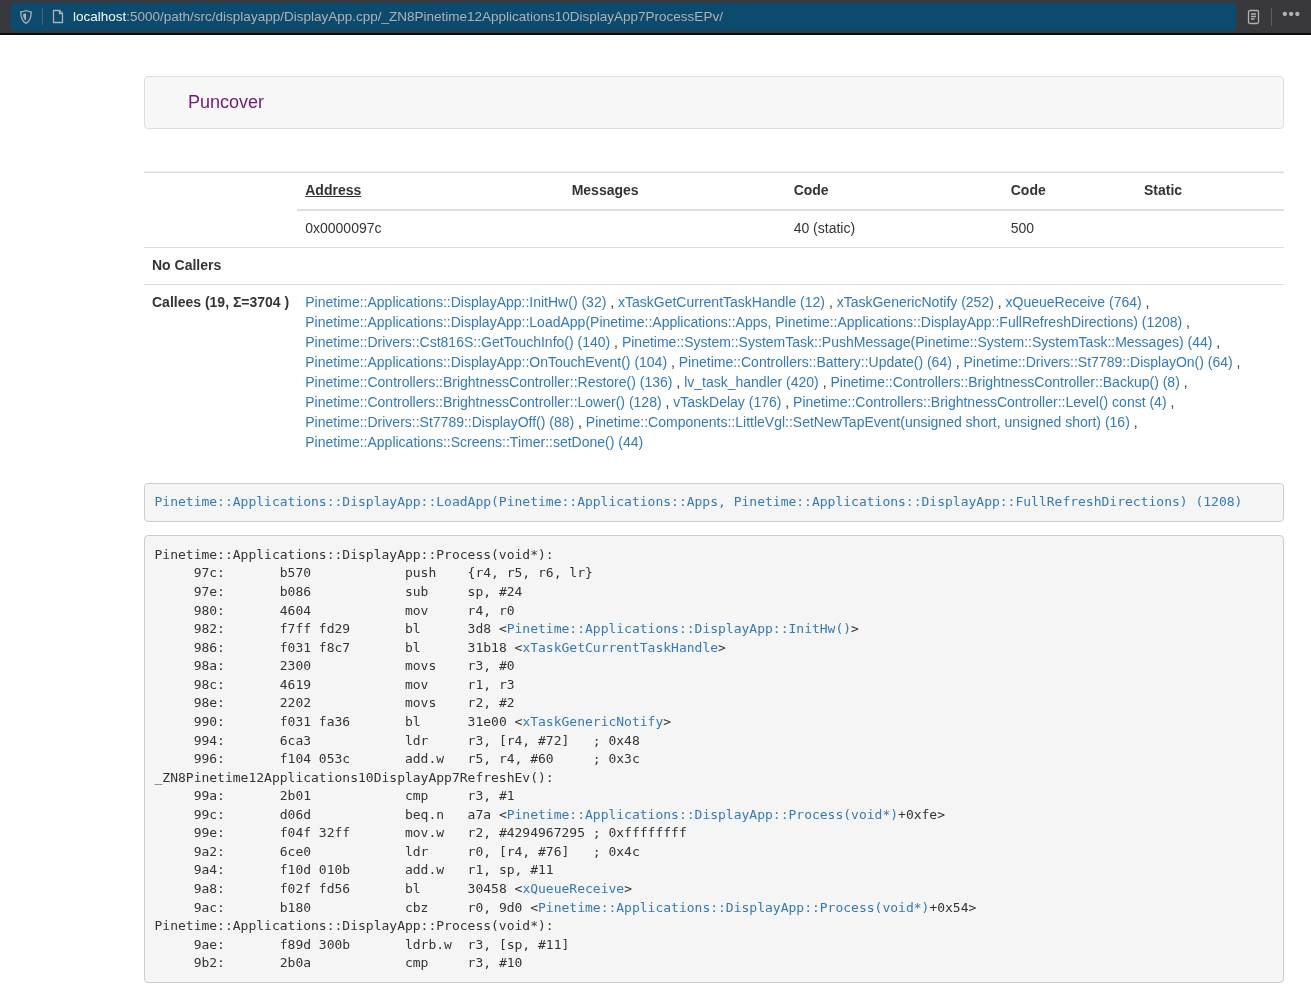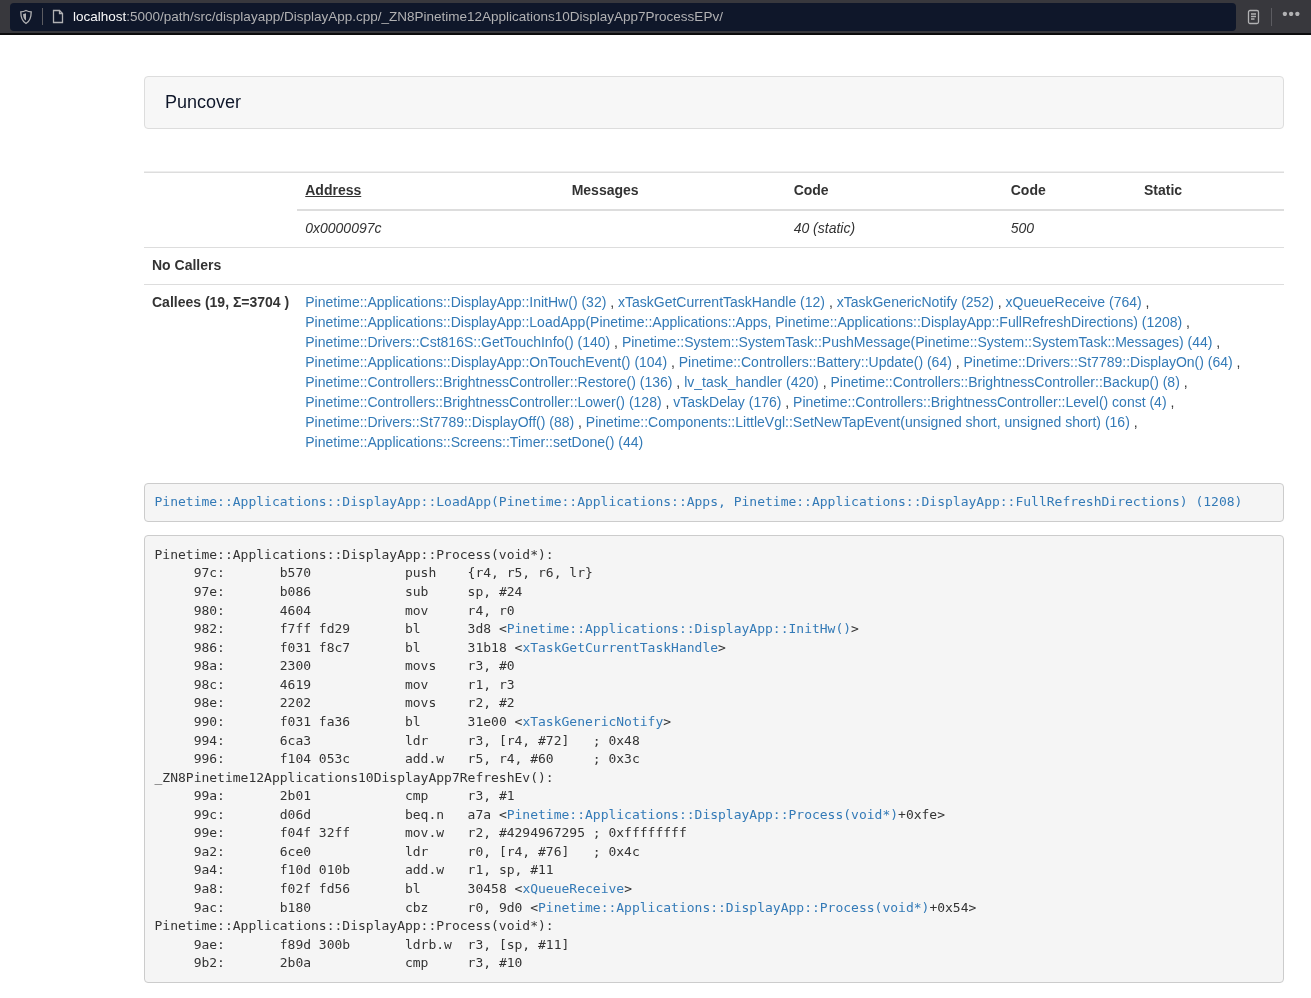--- a/index.html
+++ b/index.html
@@ -10,60 +10,60 @@
     font-family:"Liberation Sans", sans-serif; font-size:14px;
   }
   a { color:#337ab7; text-decoration:none; }
 
   
   .toolbar {
     height:35px; background:#38383d; border-bottom:2px solid #0c0c0d;
     display:flex; align-items:center; padding:0 10px;
   }
   .urlbar {
-    flex:1; height:28px; background:#0f172a; border-radius:4px;
+    flex:1; height:28px; background:#0c4a6e; border-radius:4px;
     display:flex; align-items:center; padding:0 8px; min-width:0;
   }
   .urlbar .vsep { width:1px; height:17px; background:#5c5c61; margin:0 8px; }
   .url-text {
     font-size:13.5px; color:#b1b1b3; white-space:nowrap; overflow:hidden;
     margin-left:8px;
   }
   .url-text .host { color:#f9f9fa; }
   .tb-icon { display:flex; align-items:center; justify-content:center; }
   .tb-right { display:flex; align-items:center; margin-left:10px; }
   .tb-right .vsep { width:1px; height:18px; background:#5c5c61; margin:0 10px; }
   .dots { color:#b1b1b3; font-size:15px; letter-spacing:1px; font-weight:bold; line-height:1; padding-bottom:6px;}
 
   
   .container { width:1140px; margin-left:144px; }
   .brand-panel {
     margin-top:41px; background:#f7f7f7; border:1px solid #ddd; border-radius:4px;
     padding:15px 20px;
   }
-  .brand-title { font-size:18px; color:#0f172a; }
+  .brand-title { font-size:18px; color:#701a75;margin-left:23px; }
   hr.rule { border:0; border-top:1px solid #eee; margin:42px 0 0 0; }
   .breadcrumb { padding:9px 0 11px 0; font-size:14px; }
   .breadcrumb .sep { color:#999; padding:0 4px; }
   .breadcrumb .suffix { color:#777; }
 
   table.fn { width:100%; border-collapse:collapse; }
   table.fn > tbody > tr > th,
   table.fn > tbody > tr > td {
     border-top:1px solid #ddd; padding:8px; vertical-align:top; text-align:left;
     line-height:1.42857;
   }
   table.fn > tbody > tr > th { width:148px; font-weight:bold; white-space:nowrap; }
   td.nested-wrap { padding:0 !important; }
   table.inner { width:100%; border-collapse:collapse; }
   table.inner th {
     padding:8px; text-align:left; font-weight:bold; border-bottom:2px solid #ddd;
     line-height:1.42857;
   }
-  table.inner td { padding:8px; line-height:1.42857;font-style:italic; }
+  table.inner td { padding:8px; line-height:1.42857; }
   .col-address{width:27%;text-decoration:underline;} .col-remarks{width:22.5%;} .col-stack{width:22%;}
   .col-code{width:13.5%;} .col-static{width:15%;margin-left:28px;}
 
   .fn-name { color:#333; }
   .cube { vertical-align:-3px; margin-right:6px; }
   .callees { line-height:20px; }
 
   pre.codebox {
     background:#f5f5f5; border:1px solid #ccc; border-radius:4px;
     padding:9.5px; margin:0;

